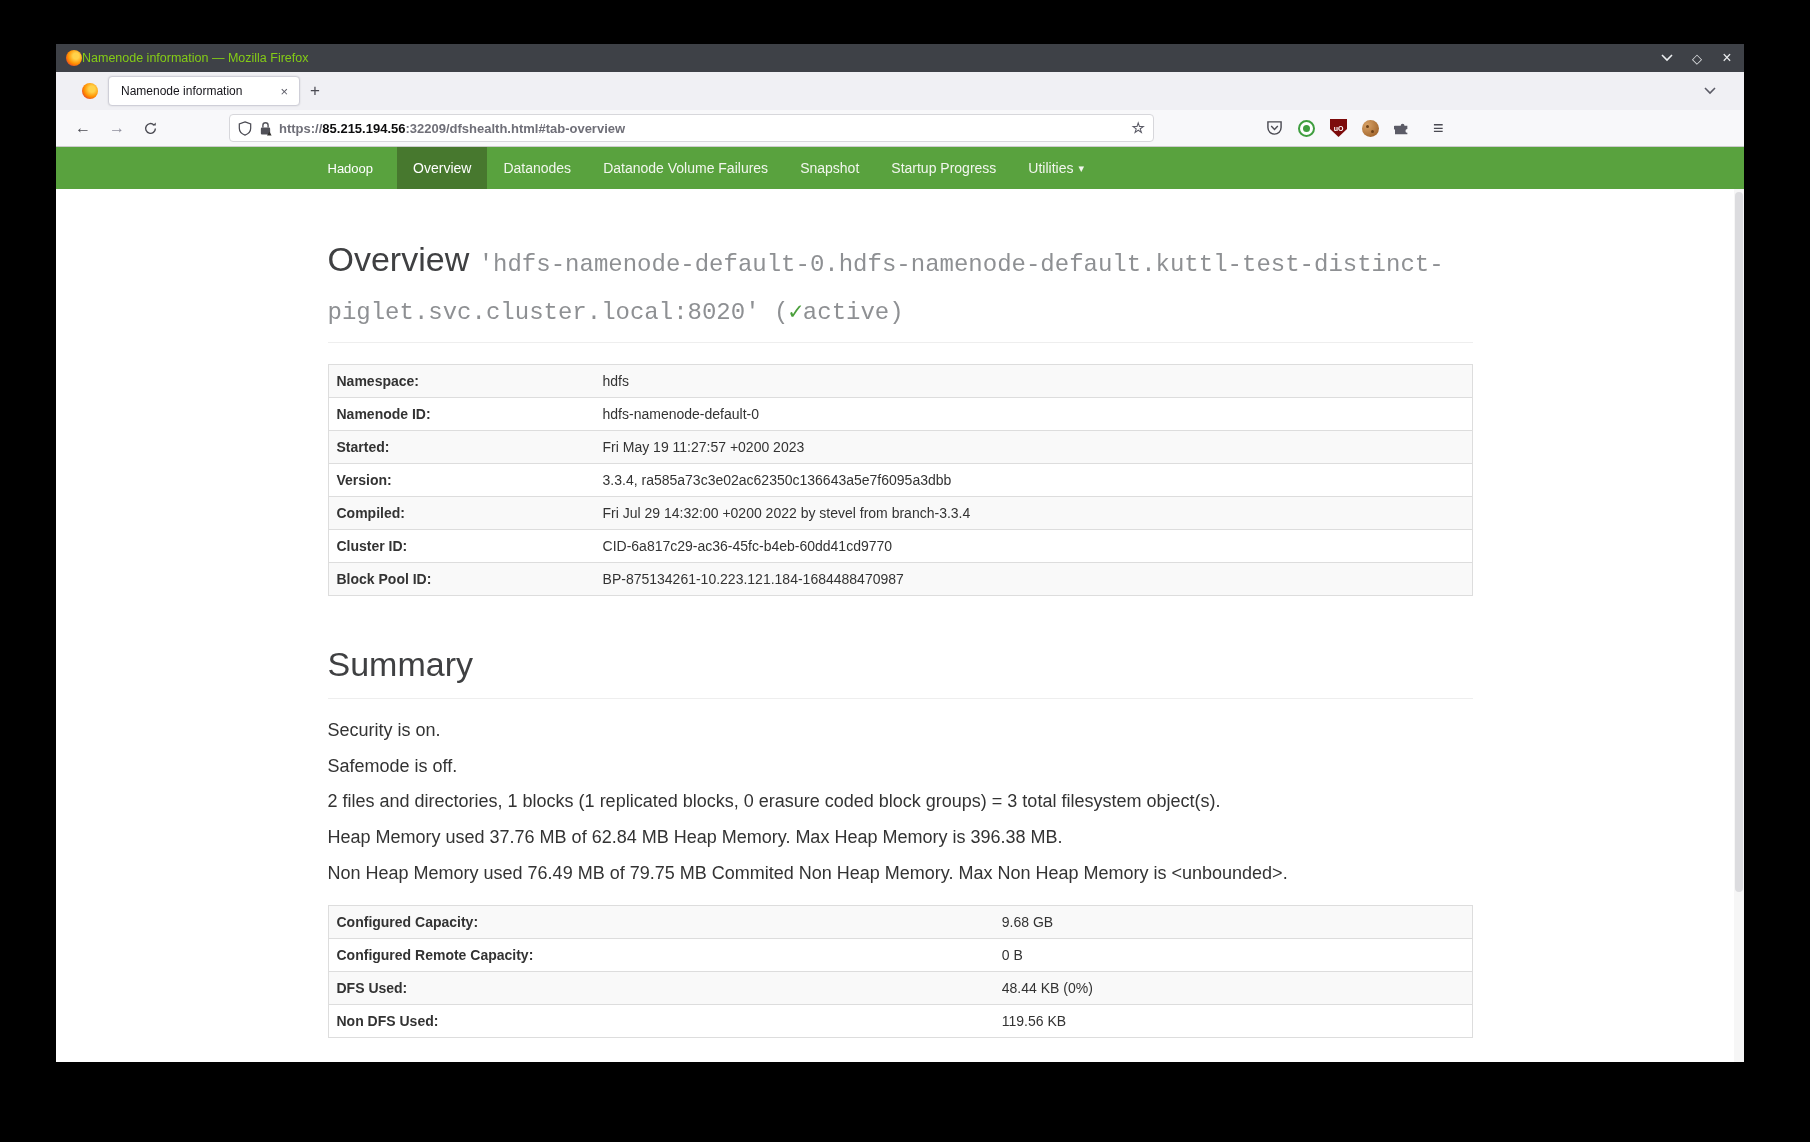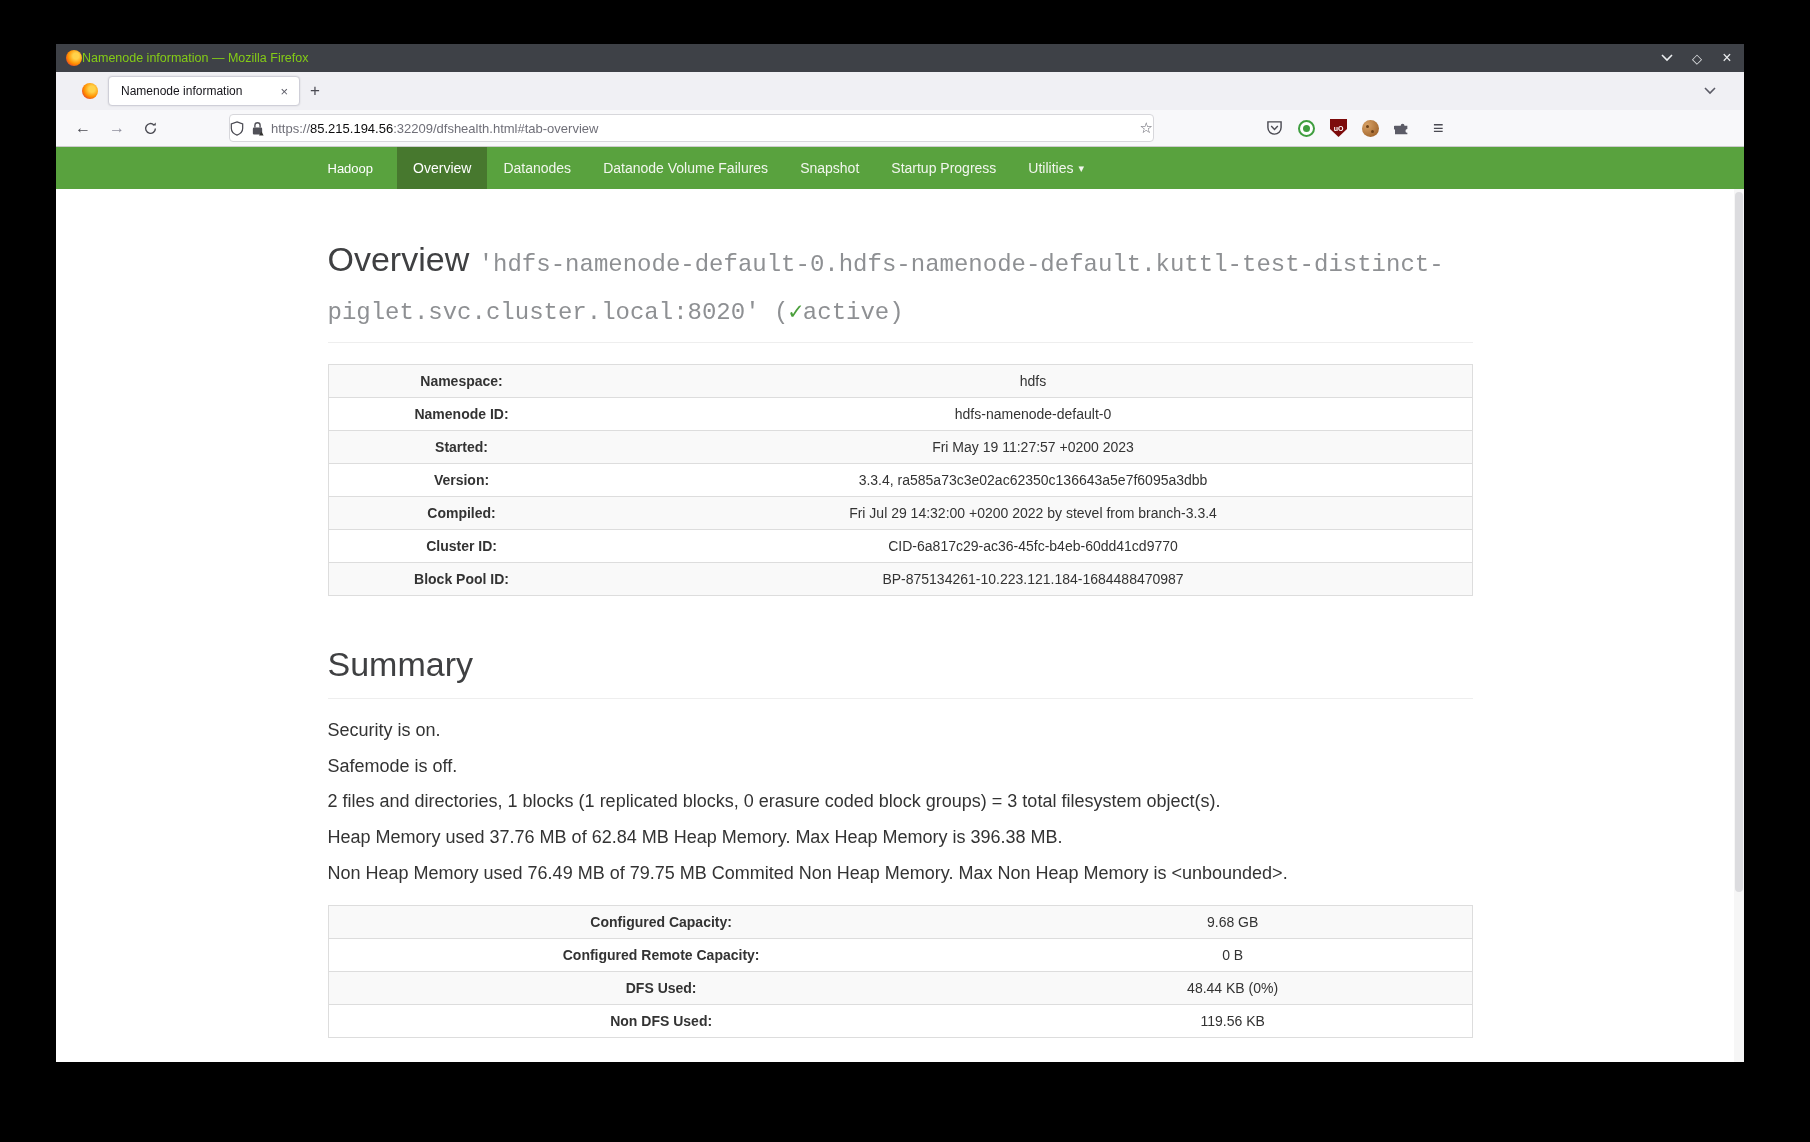--- a/index.html
+++ b/index.html
@@ -21,21 +21,21 @@
   .tab-title { flex:1; font-size:12px; color:#15141a; white-space:nowrap; overflow:hidden; }
   .tab-close { font-size:13px; color:#5b5b66; padding:0 3px; }
   .newtab-btn { font-size:17px; color:#4a4a52; padding:0 10px; }
   .alltabs-btn { margin-left:auto; margin-right:8px; display:flex; align-items:center; }
 
   
   .toolbar { height:37px; background:#f8f8fa; border-bottom:1px solid #ccc; display:flex; align-items:center; padding:0 10px; flex:0 0 auto; }
   .nav-btn { font-size:16px; color:#4a4a52; padding:0 9px; }
   .nav-btn.dim { color:#8f8f9d; }
   .toolbar svg { display:block; }
-  .urlbar { margin-left:62px; flex:1; max-width:925px; height:28px; background:#fff; border:1px solid #d7d7db; border-radius:4px; display:flex; align-items:center; padding:0 0; }
+  .urlbar { margin-left:62px; flex:1; max-width:925px; height:28px; background:#fff; border:1px solid #d7d7db; border-radius:4px; display:flex; align-items:center; padding:0 8px;font-weight:bold; }
   .urlbar .sep-icon { margin-right:7px; display:flex; align-items:center; }
   .url-text { flex:1; font-size:13px; color:#6f6f78; white-space:nowrap; overflow:hidden; }
   .url-text .host { color:#0c0c0d; }
   .star { font-size:15px; color:#5b5b66; padding-left:6px; }
   .ext-cluster { display:flex; align-items:center; gap:15px; margin-left:112px; margin-right:4px; }
   .ext-green { width:17px; height:17px; border-radius:50%; background:#fff; border:2px solid #3f9e3f; display:flex; align-items:center; justify-content:center; }
   .ext-green i { width:7px; height:7px; border-radius:50%; background:#3f9e3f; }
   .ext-ublock { width:17px; height:18px; background:#7d0b0b; clip-path:polygon(0 0,100% 0,100% 55%,50% 100%,0 55%); display:flex; align-items:center; justify-content:center; color:#fff; font-size:7px; font-weight:bold; }
   .ext-cookie { width:17px; height:17px; border-radius:50%; background:radial-gradient(circle at 30% 30%, #d8a266, #a5692f 75%);
     background-color:#b5773c; position:relative; }
@@ -53,21 +53,21 @@
 
   
   .page { flex:1; background:#fff; overflow:hidden; position:relative; }
   .container { width:1145px; margin:0 auto; }
   .page-header { margin-top:46px; padding-bottom:10px; border-bottom:1px solid #eee; }
   h1 { font-size:34px; font-weight:normal; color:#3f4042; line-height:1.42; }
   h1 small { font-size:24px; color:#8e9093; font-weight:normal;font-family:Liberation Mono, monospace; }
   .check { color:#4b9f3c; }
 
   table.htable { width:100%; border-collapse:collapse; border:1px solid #ddd; margin-top:21px; font-size:14px; color:#333; }
-  table.htable th, table.htable td { text-align:center; padding:8px; border-top:1px solid #ddd; height:32px; }
+  table.htable th, table.htable td { text-align:left; padding:8px; border-top:1px solid #ddd; height:32px; }
   table.htable tr:nth-child(odd) { background:#f9f9f9; }
   table.htable th { font-weight:bold; }
   table.info-table th { width:23.3%; }
   table.cap-table th { width:58.2%; }
 
   .summary-header { margin-top:44px; }
   .summary-lines { margin-top:22px; }
   .summary-lines p { font-size:18px; color:#333; margin-bottom:16px; line-height:1.1; }
 
   

